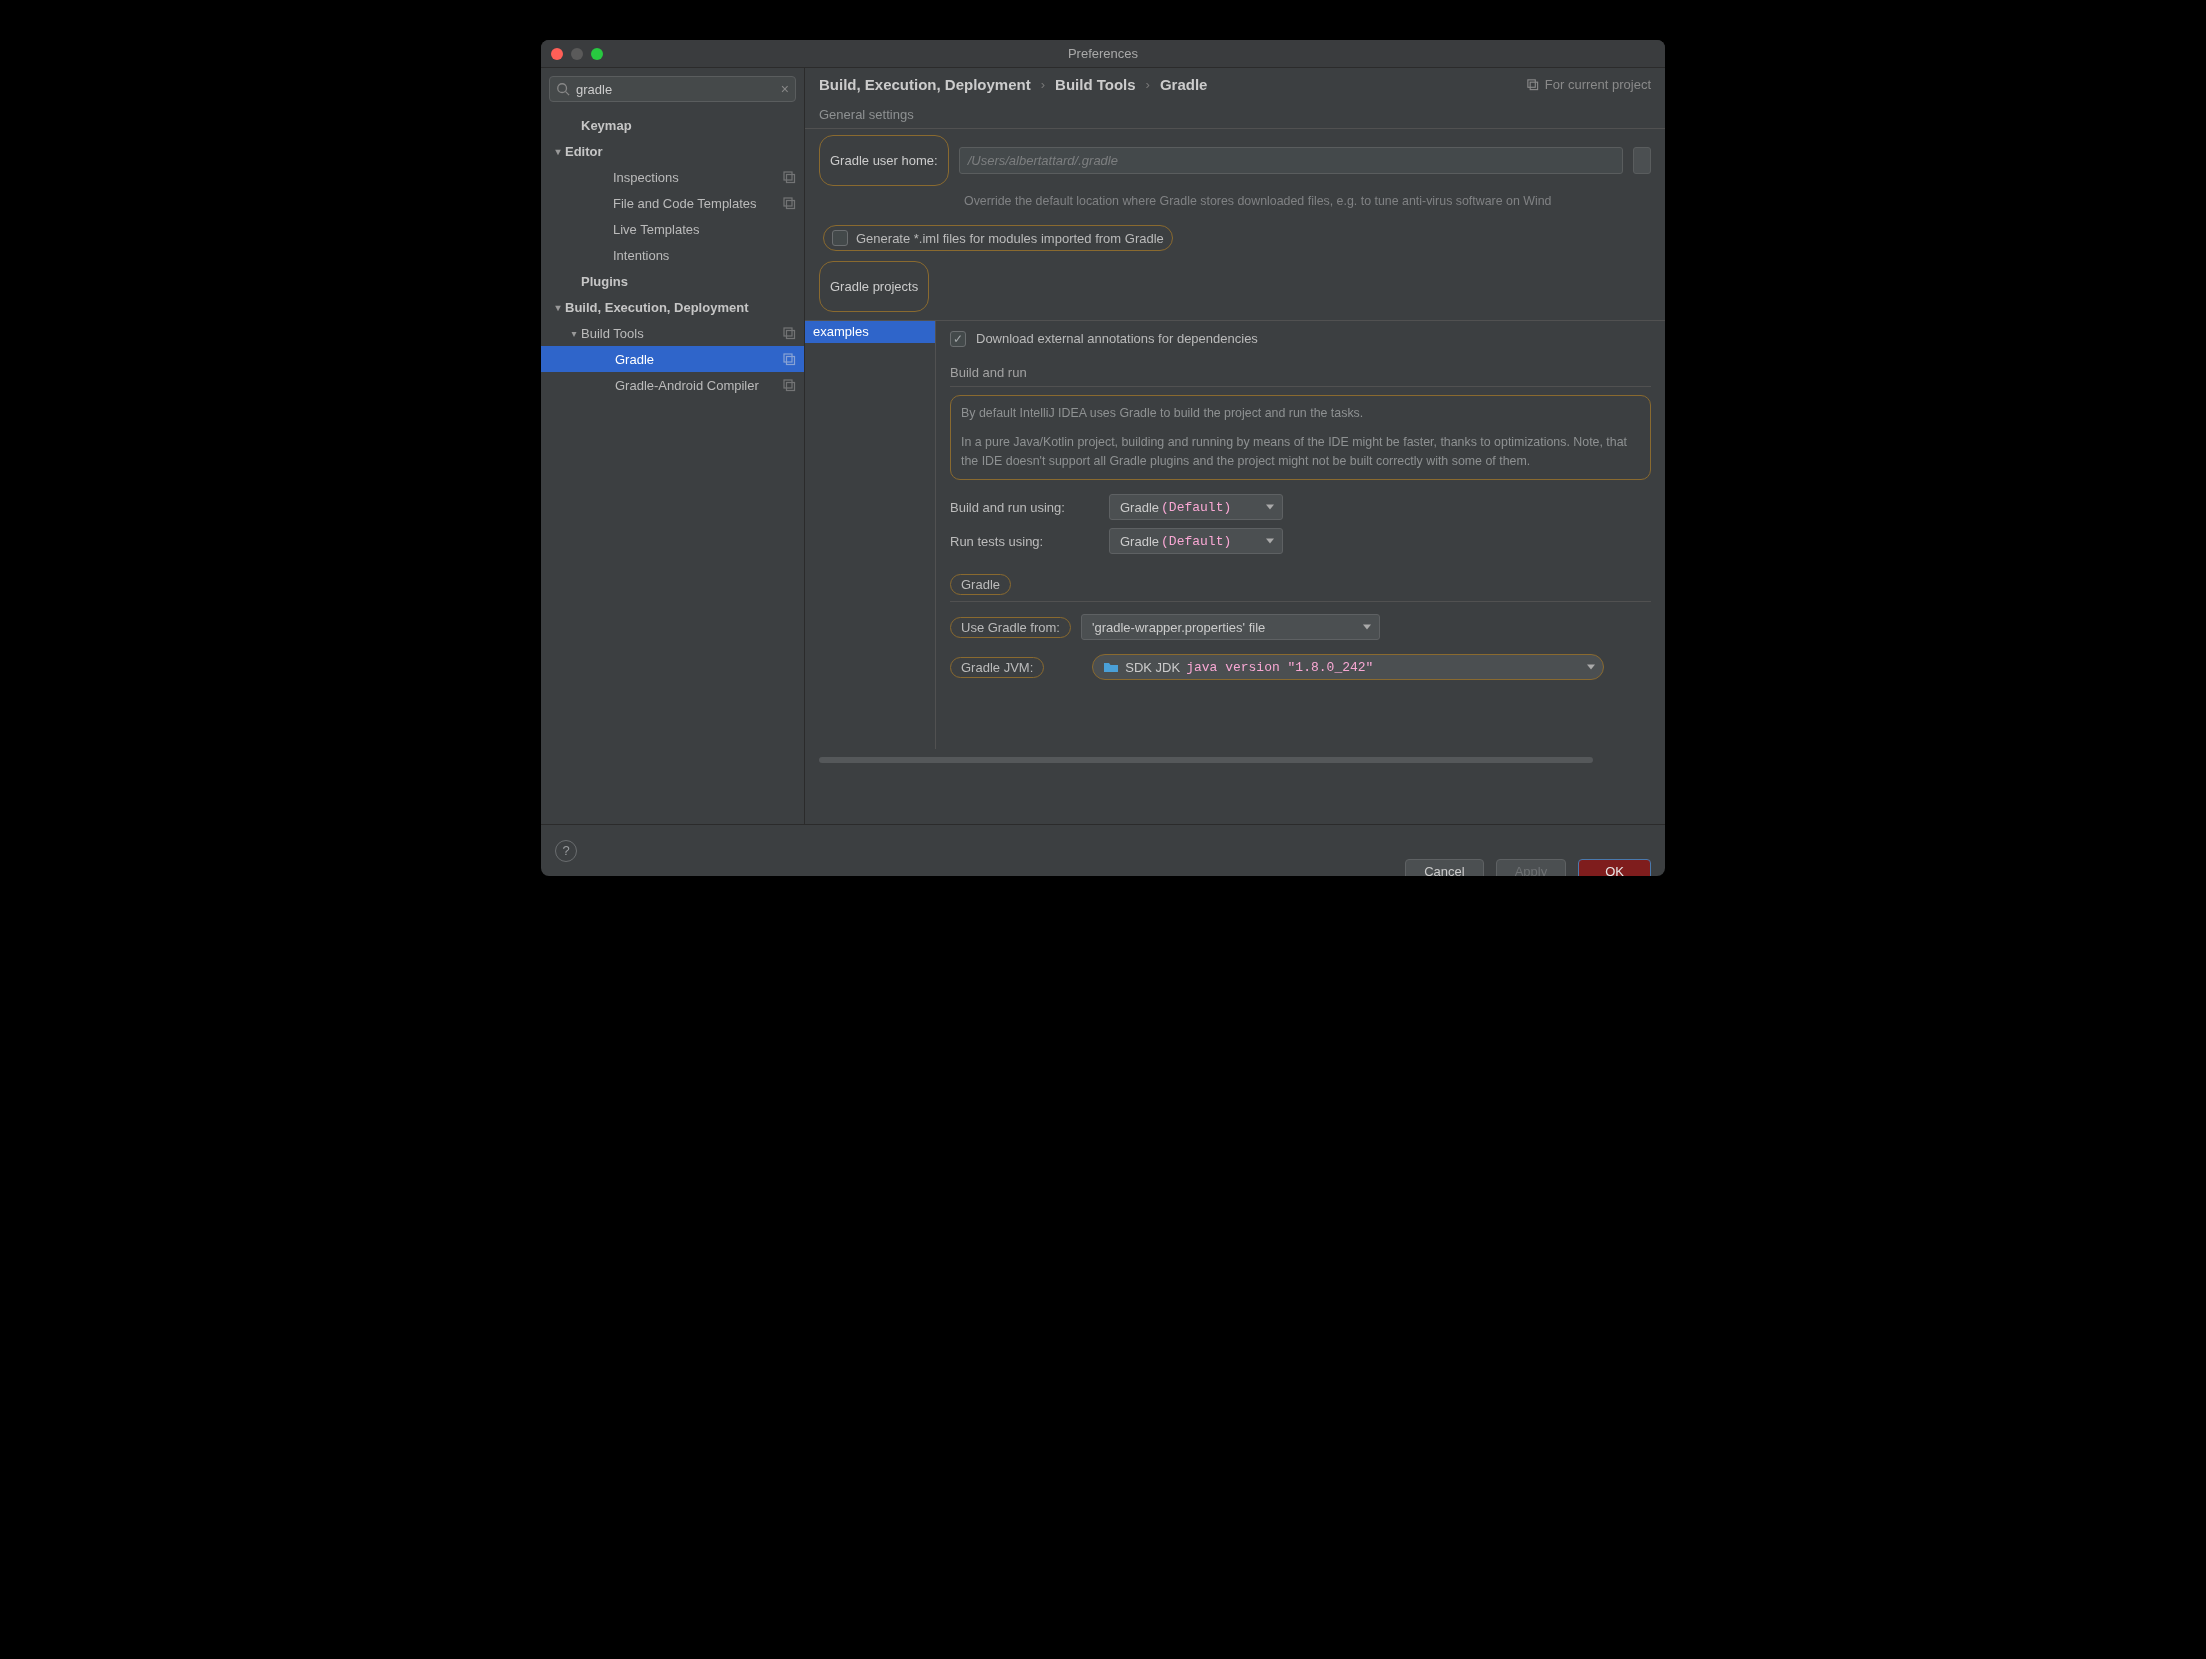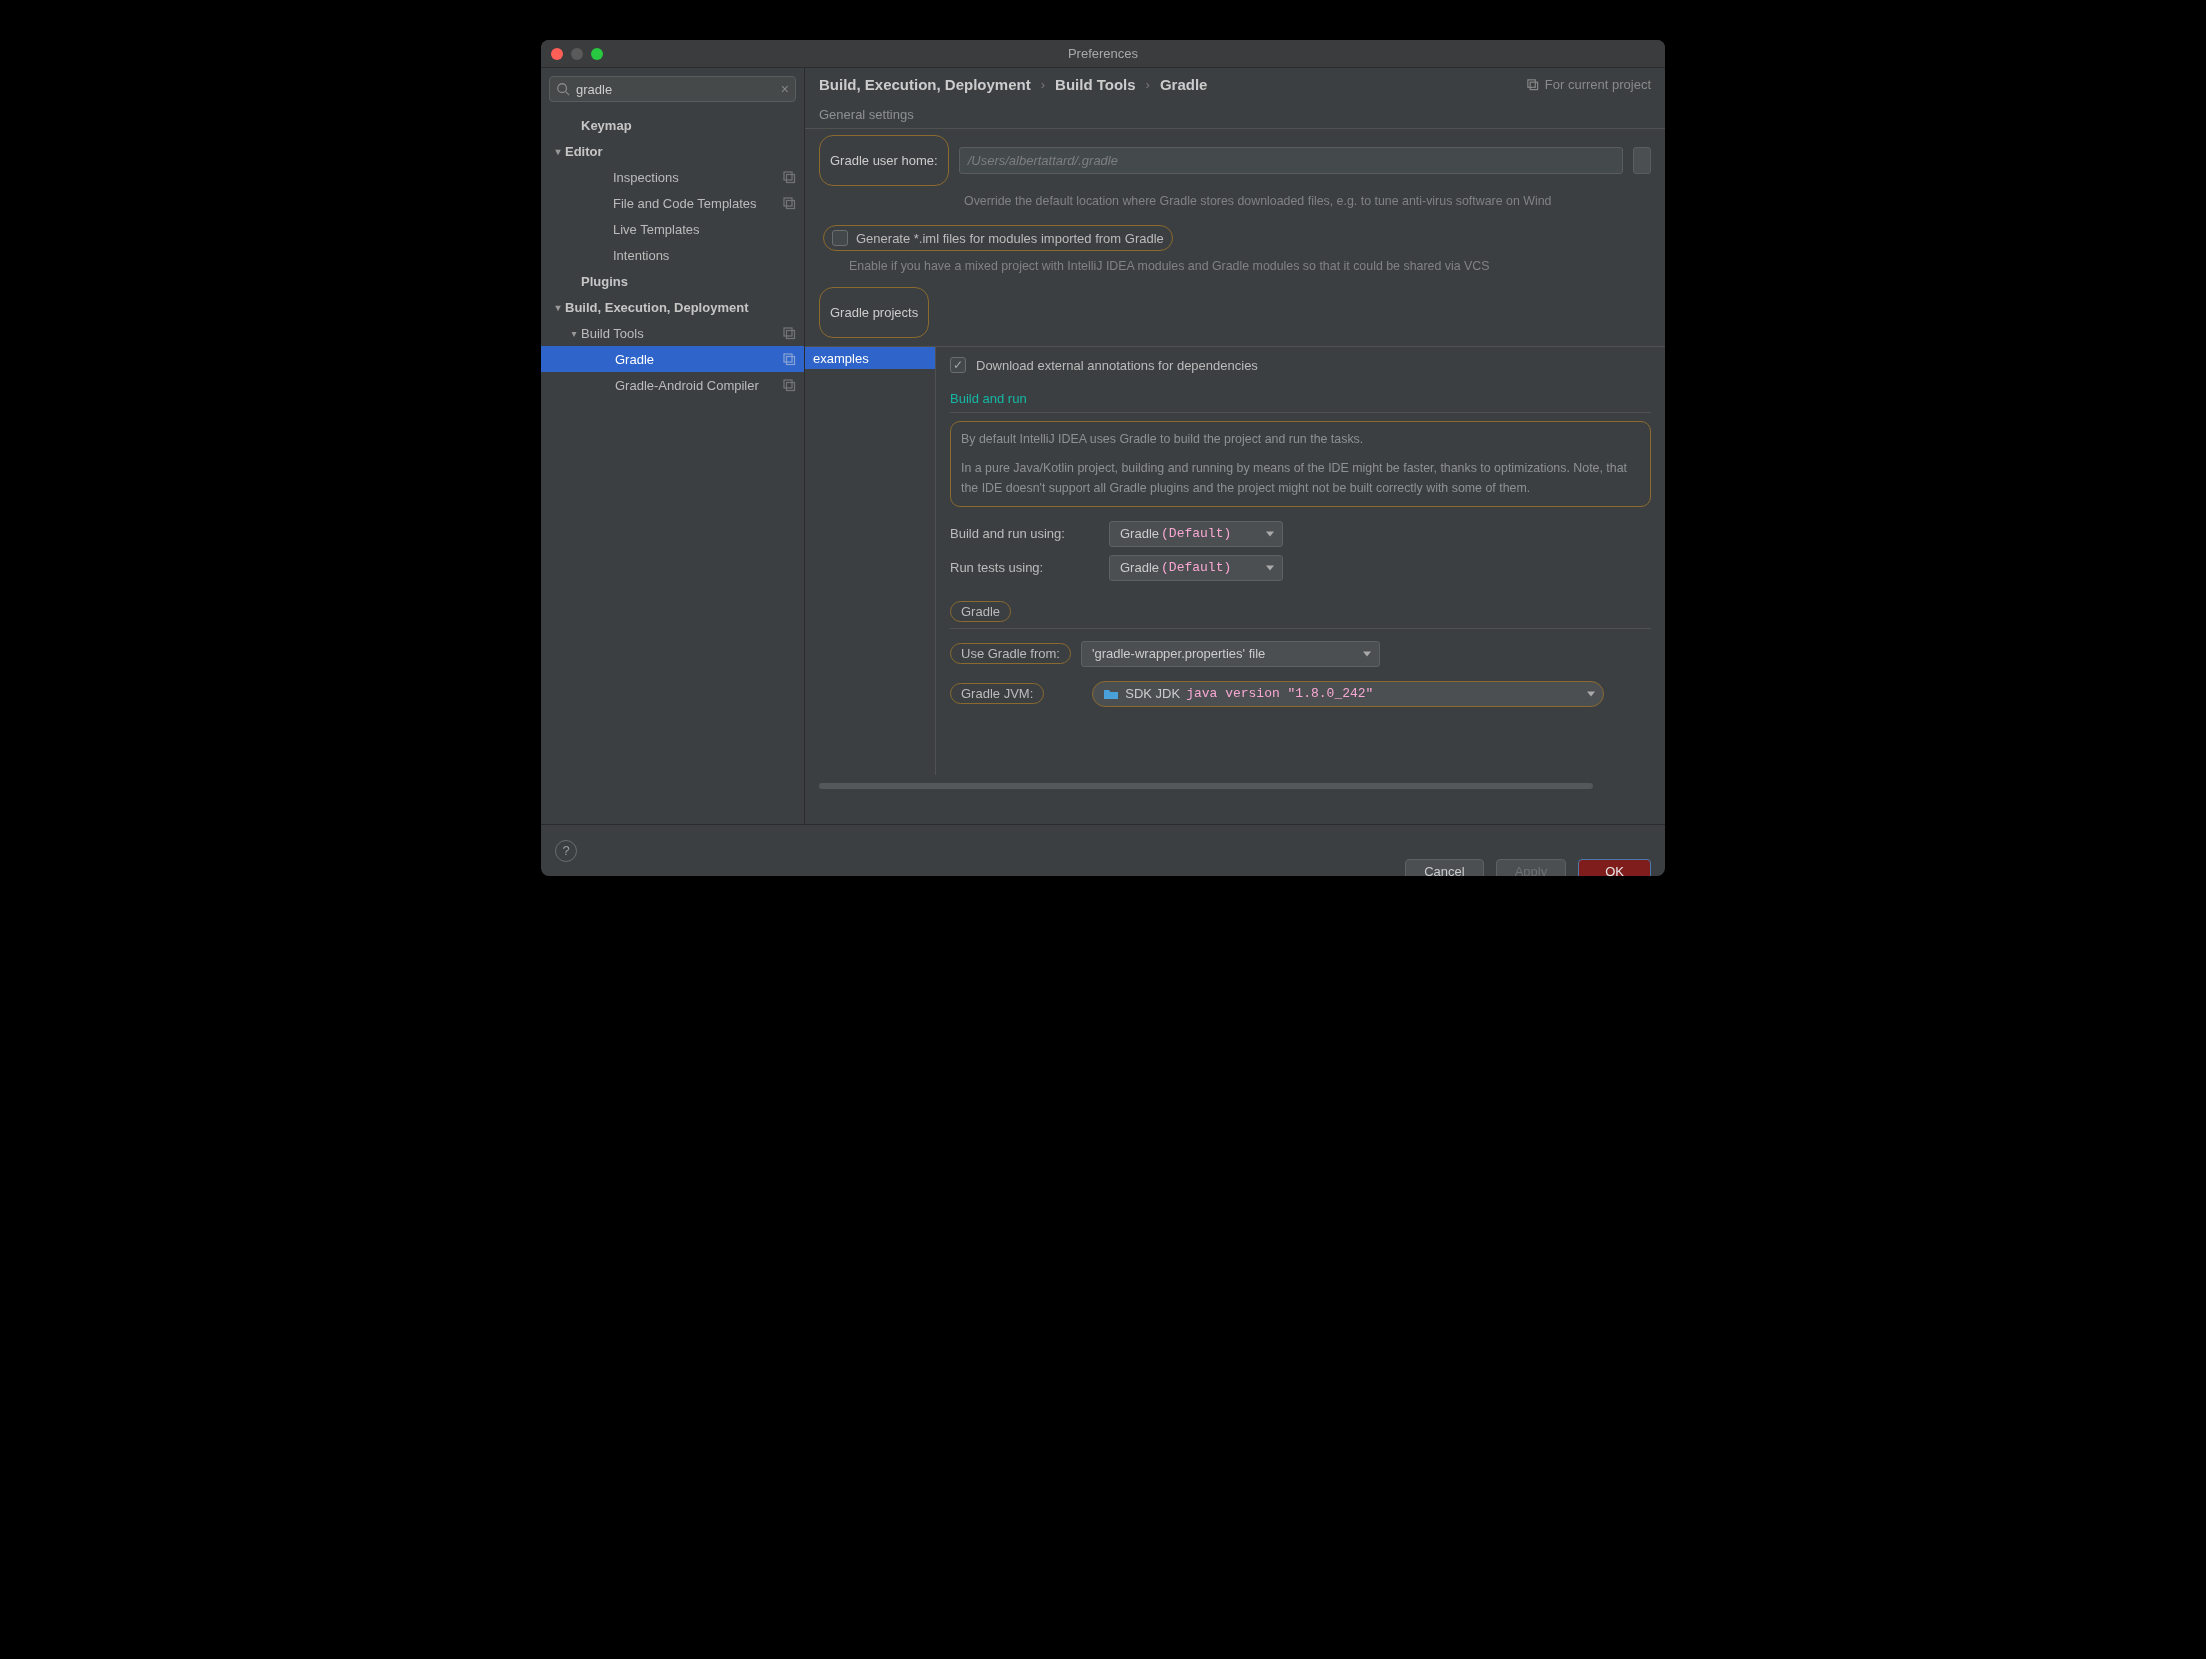--- a/index.html
+++ b/index.html
@@ -147,21 +147,21 @@
   .proj-item {
     height: 22px;
     display: flex; align-items: center;
     padding: 0 8px;
     background: #2f65ca;
     color: #fff;
     font-size: 13px;
   }
   .proj-detail { flex: 1; padding: 6px 14px 0; overflow-x: auto; }
   .proj-detail .drow { display: flex; align-items: center; gap: 10px; padding: 4px 0; }
-  .subhead { color: #14b8a6; margin: 14px 0 6px; font-size: 13px; }
+  .subhead { color: #a3a3a3; margin: 14px 0 6px; font-size: 13px; }
   .pill-sm { border: 1.5px solid #8a6a2f; border-radius: 14px; padding: 2px 10px; display: inline-flex; align-items: center; }
   .infobox {
     border: 1.5px solid #8a6a2f;
     border-radius: 10px;
     padding: 8px 10px;
     color: #8e9192;
     font-size: 12.4px;
     line-height: 1.55;
   }
   .infobox p + p { margin-top: 10px; }
@@ -350,21 +350,20 @@
           <div class="small-btn"></div>
         </div>
         <div class="hint">Override the default location where Gradle stores downloaded files, e.g. to tune anti-virus software on Wind</div>
 
         <div class="row" style="padding-left:18px;">
           <span class="highlight-block" style="display:inline-flex;align-items:flex-end;gap:8px;">
             <span class="chk"></span>
             <span>Generate *.iml files for modules imported from Gradle</span>
           </span>
         </div>
-        <div class="hint2" style="padding-left:44px;">Enable if you have a mixed project with IntelliJ IDEA modules and Gradle modules so that it could be shared via VCS</div>
 
         <div style="padding:4px 14px 6px;">
           <span class="pill">Gradle projects</span>
         </div>
 
         <div class="proj-area">
           <div class="proj-list">
             <div class="proj-item">examples</div>
           </div>
           <div class="proj-detail">

